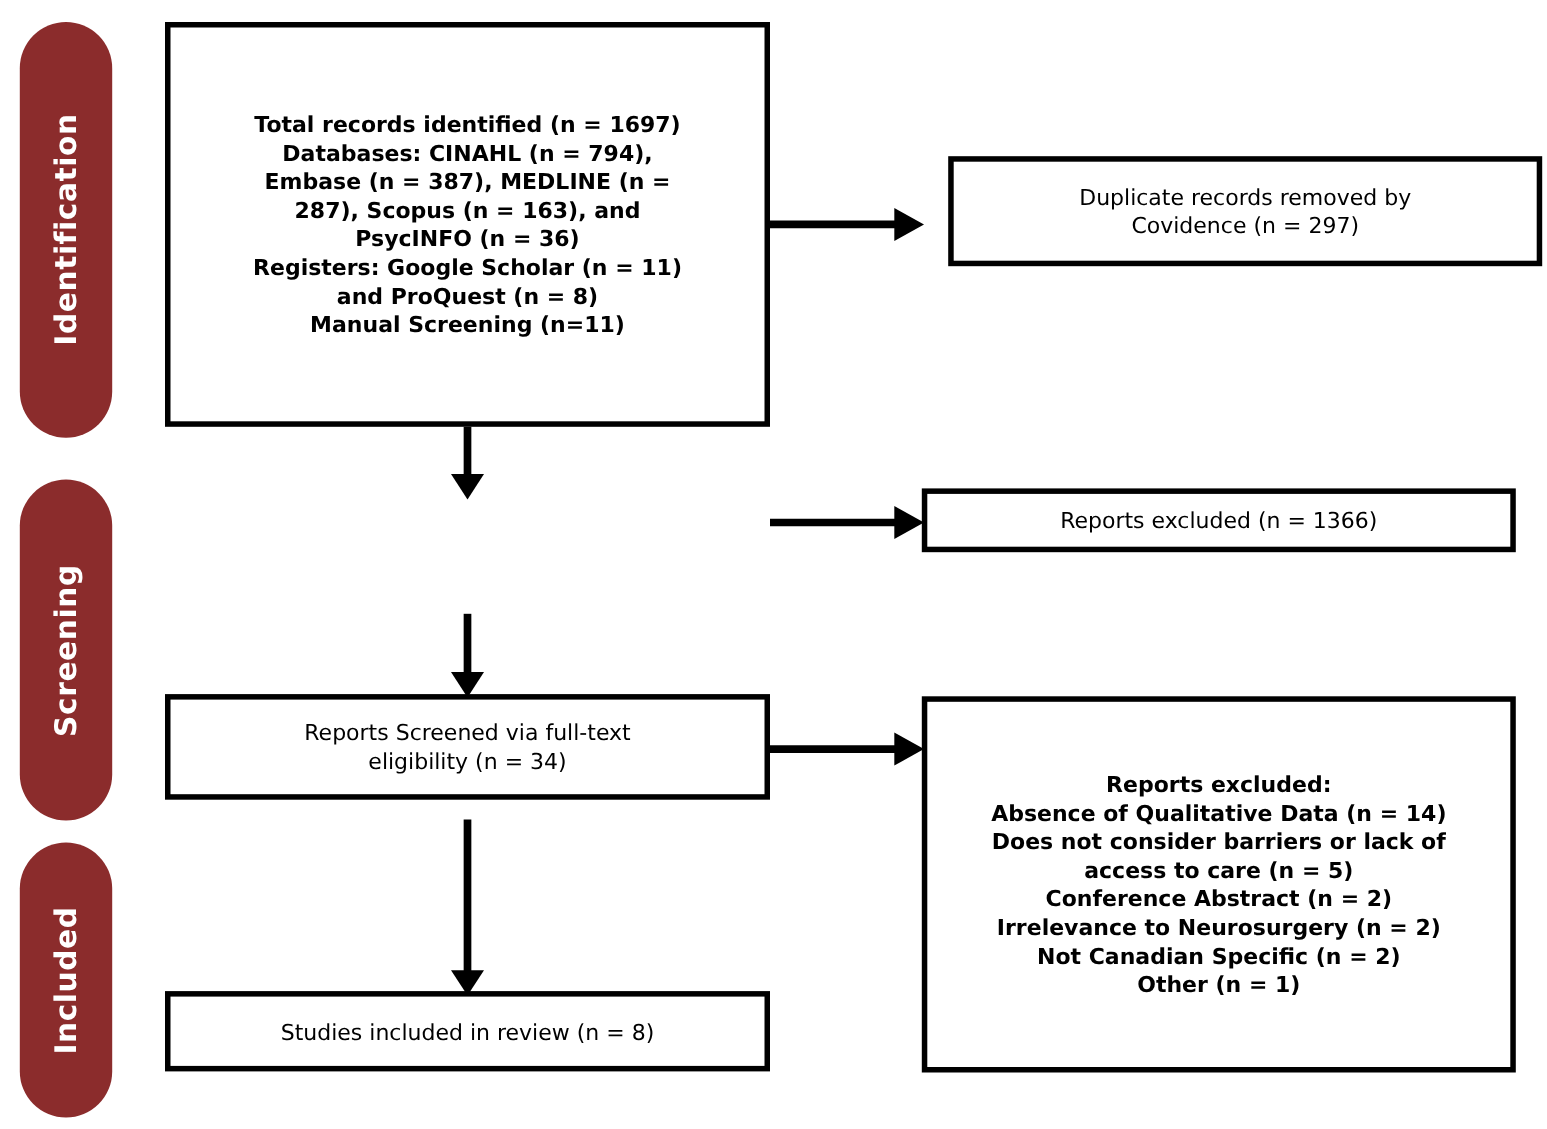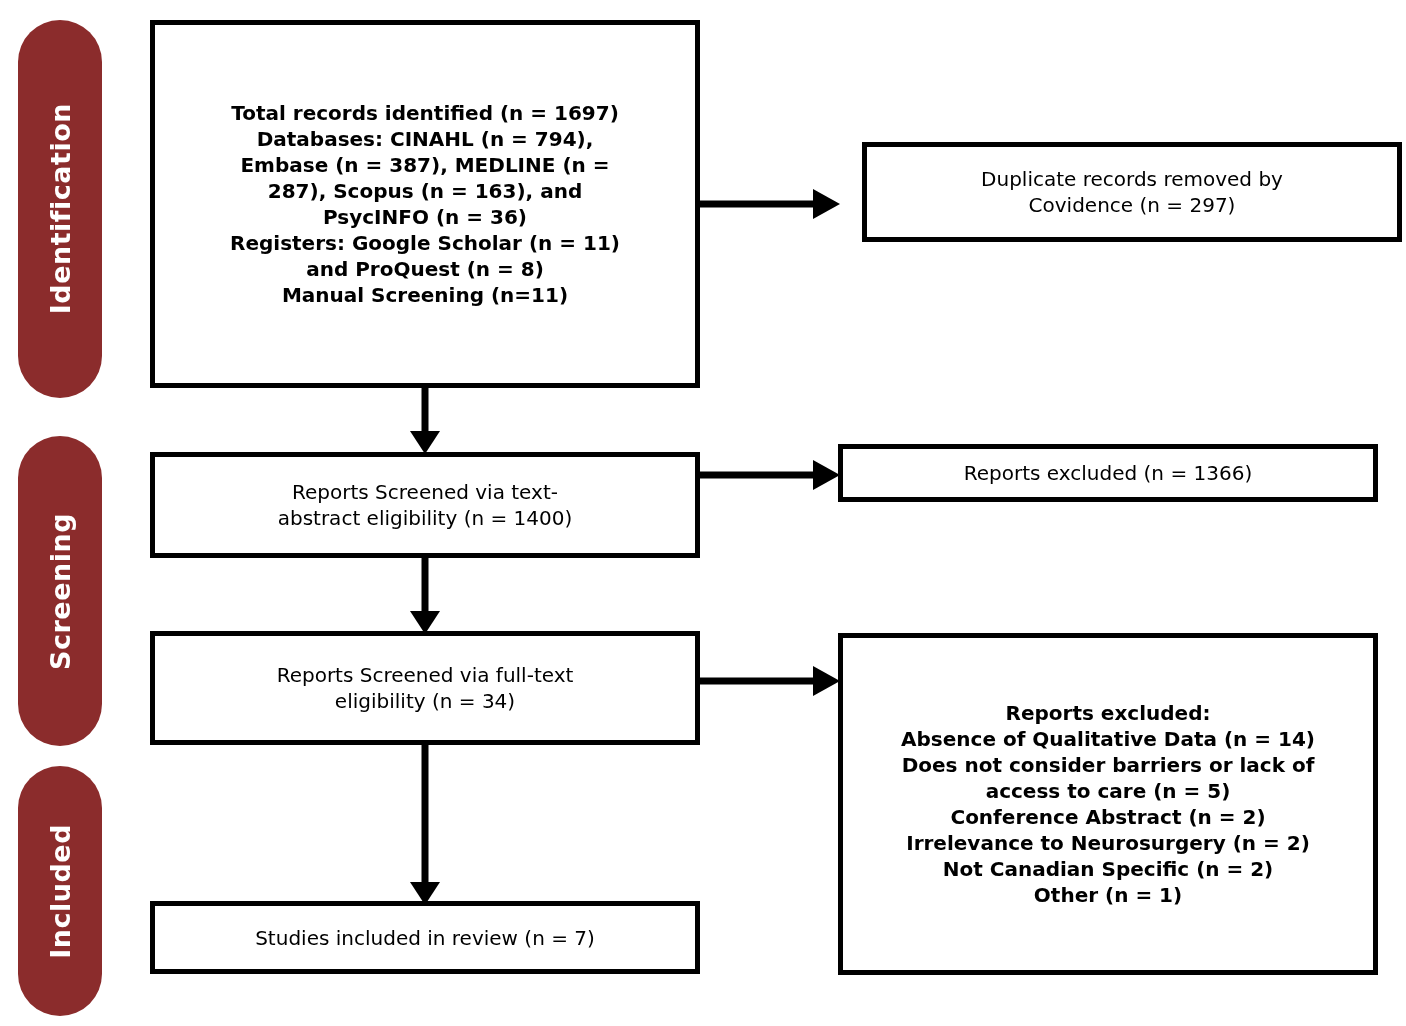--- a/index.html
+++ b/index.html
@@ -93,32 +93,28 @@
     <span class="box-text">Total records identified (n = 1697)
 Databases: CINAHL (n = 794),
 Embase (n = 387), MEDLINE (n =
 287), Scopus (n = 163), and
 PsycINFO (n = 36)
 Registers: Google Scholar (n = 11)
 and ProQuest (n = 8)
 Manual Screening (n=11)</span>
   </div>
 
-  <div class="flow-box" style="left:150px; top:452px; width:550px; height:106px;">
-    <span class="box-text">Reports Screened via text-
-abstract eligibility (n = 1400)</span>
-  </div>
 
-  <div class="flow-box" style="left:150px; top:631px; width:550px; height:114px;">
+  <div class="flow-box" style="left:150px; top:631px; width:550px; height:96px;">
     <span class="box-text">Reports Screened via full-text
 eligibility (n = 34)</span>
   </div>
 
   <div class="flow-box" style="left:150px; top:901px; width:550px; height:73px;">
-    <span class="box-text">Studies included in review (n = 7)</span>
+    <span class="box-text">Studies included in review (n = 8)</span>
   </div>
 
   <div class="flow-box" style="left:838px; top:142px; width:540px; height:100px;margin-left:24px;">
     <span class="box-text">Duplicate records removed by
 Covidence (n = 297)</span>
   </div>
 
   <div class="flow-box" style="left:838px; top:444px; width:540px; height:58px;">
     <span class="box-text">Reports excluded (n = 1366)</span>
   </div>

